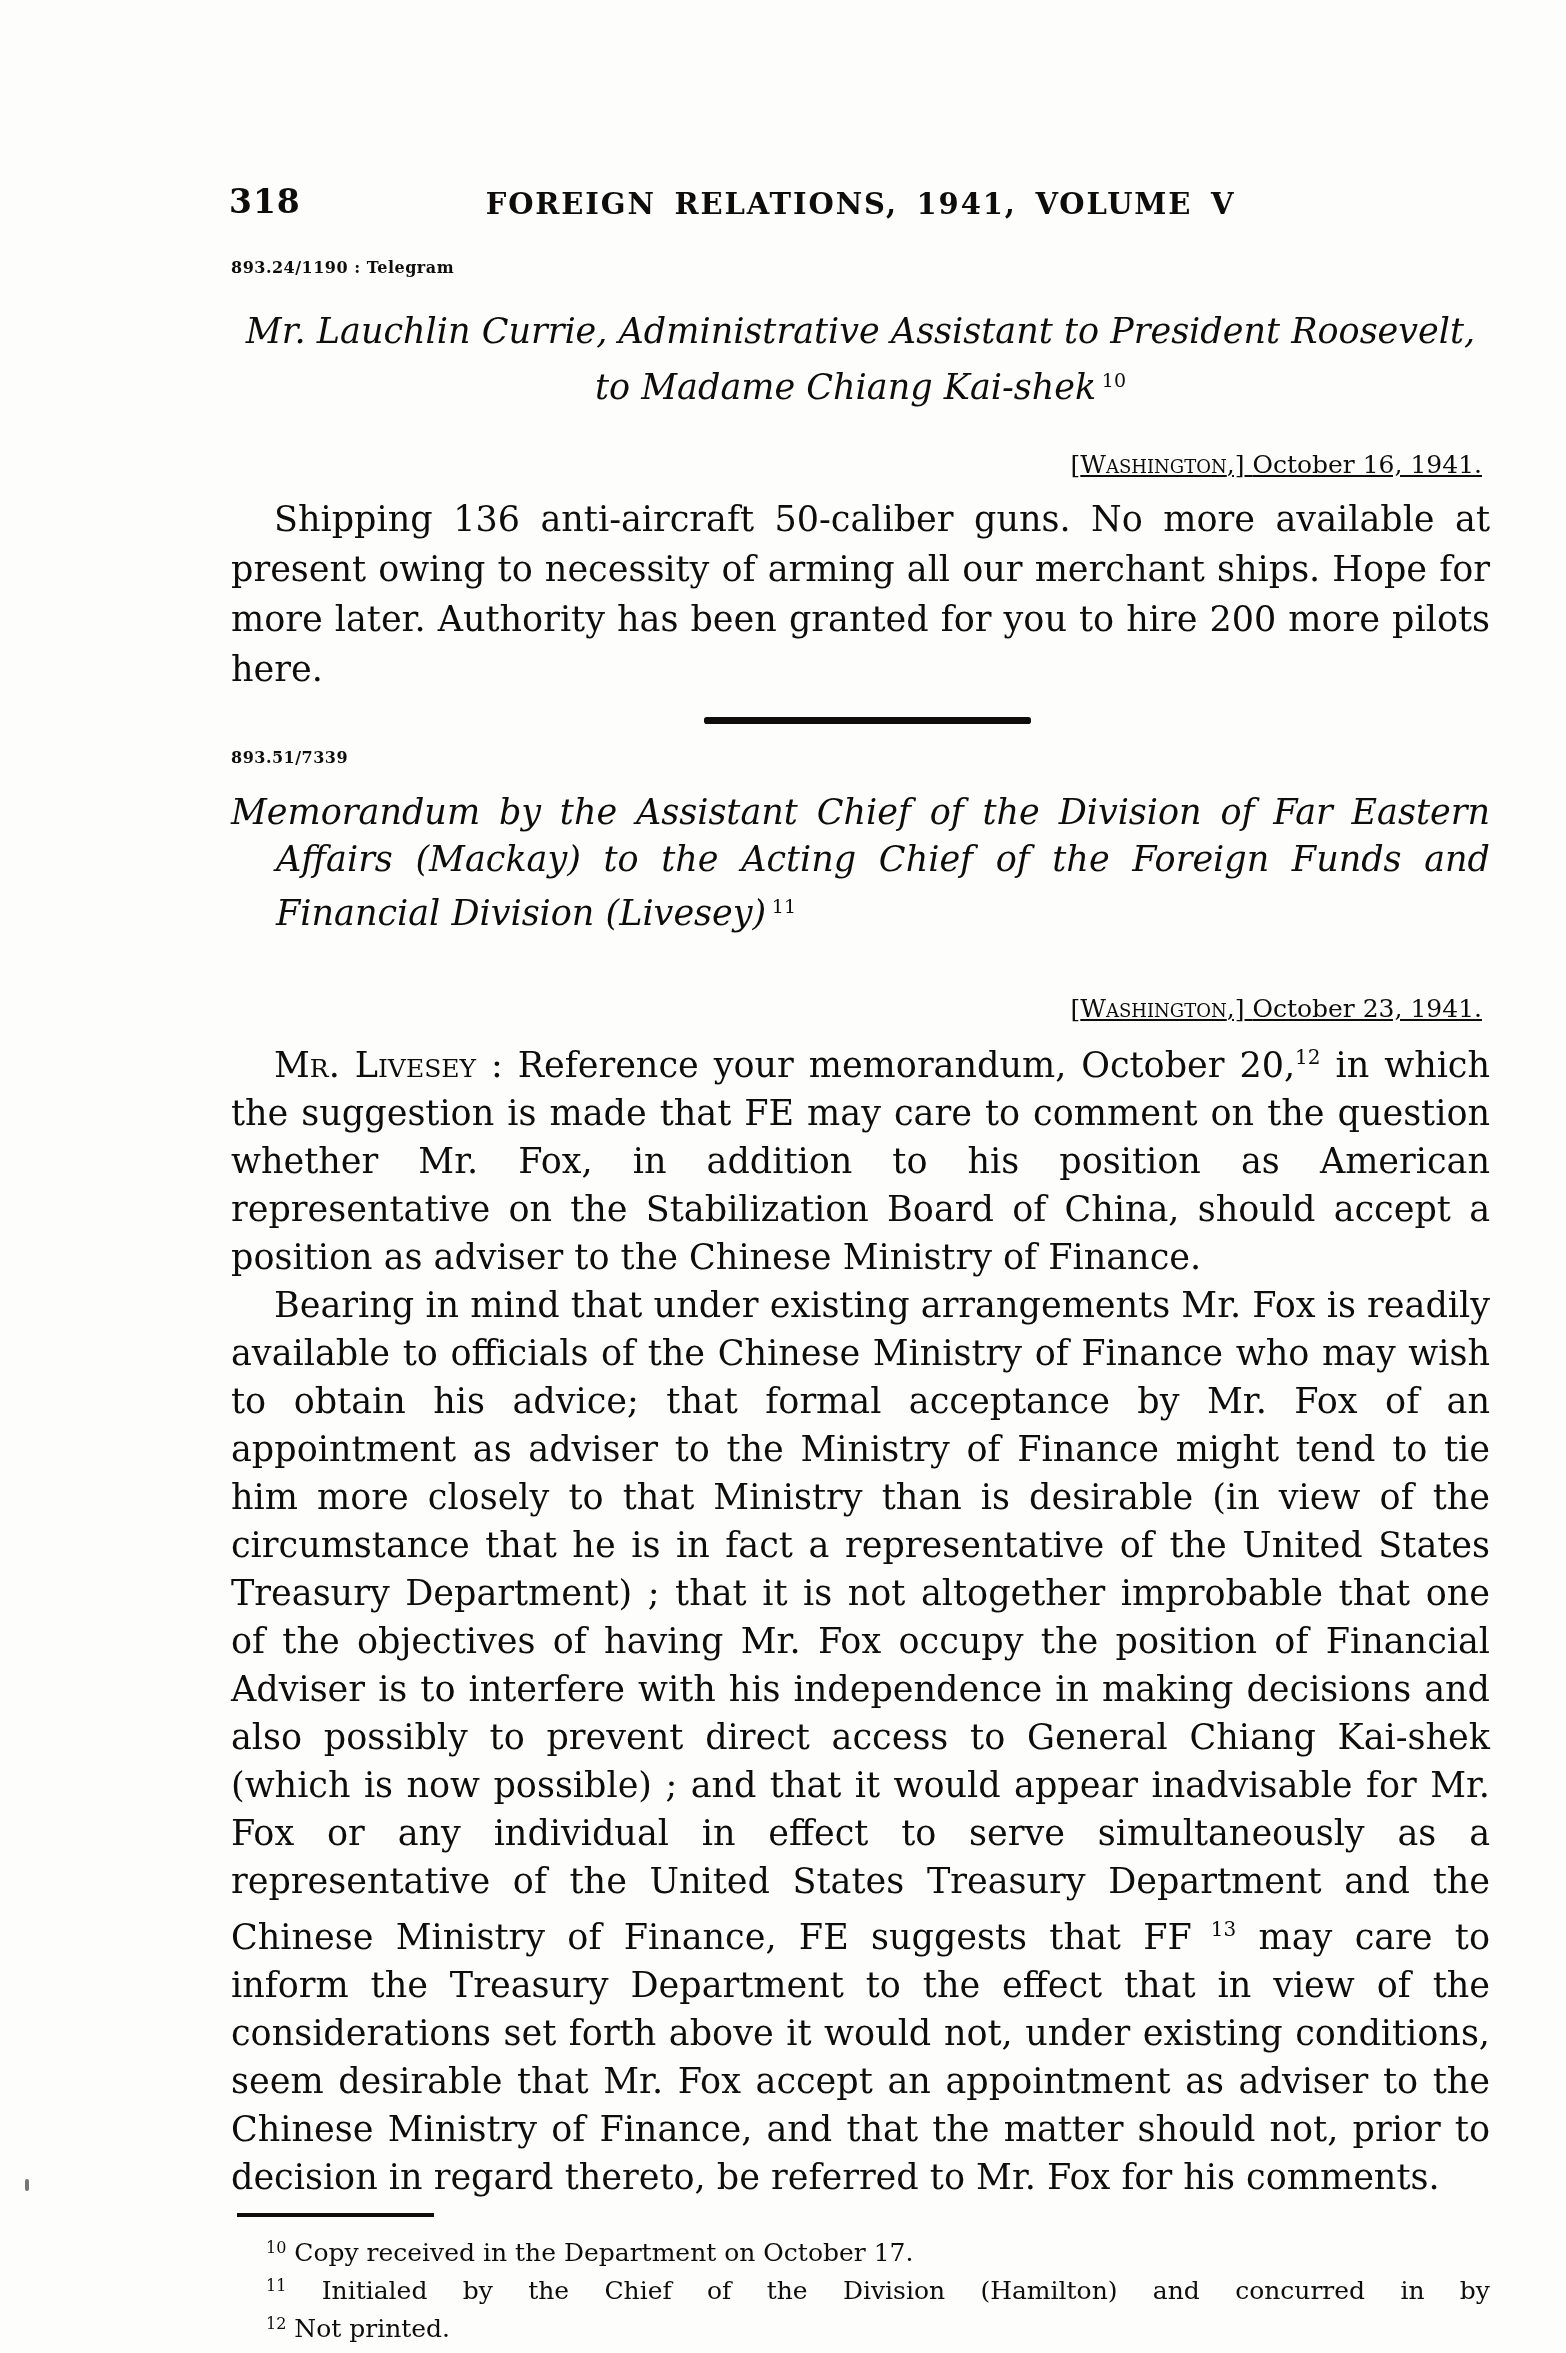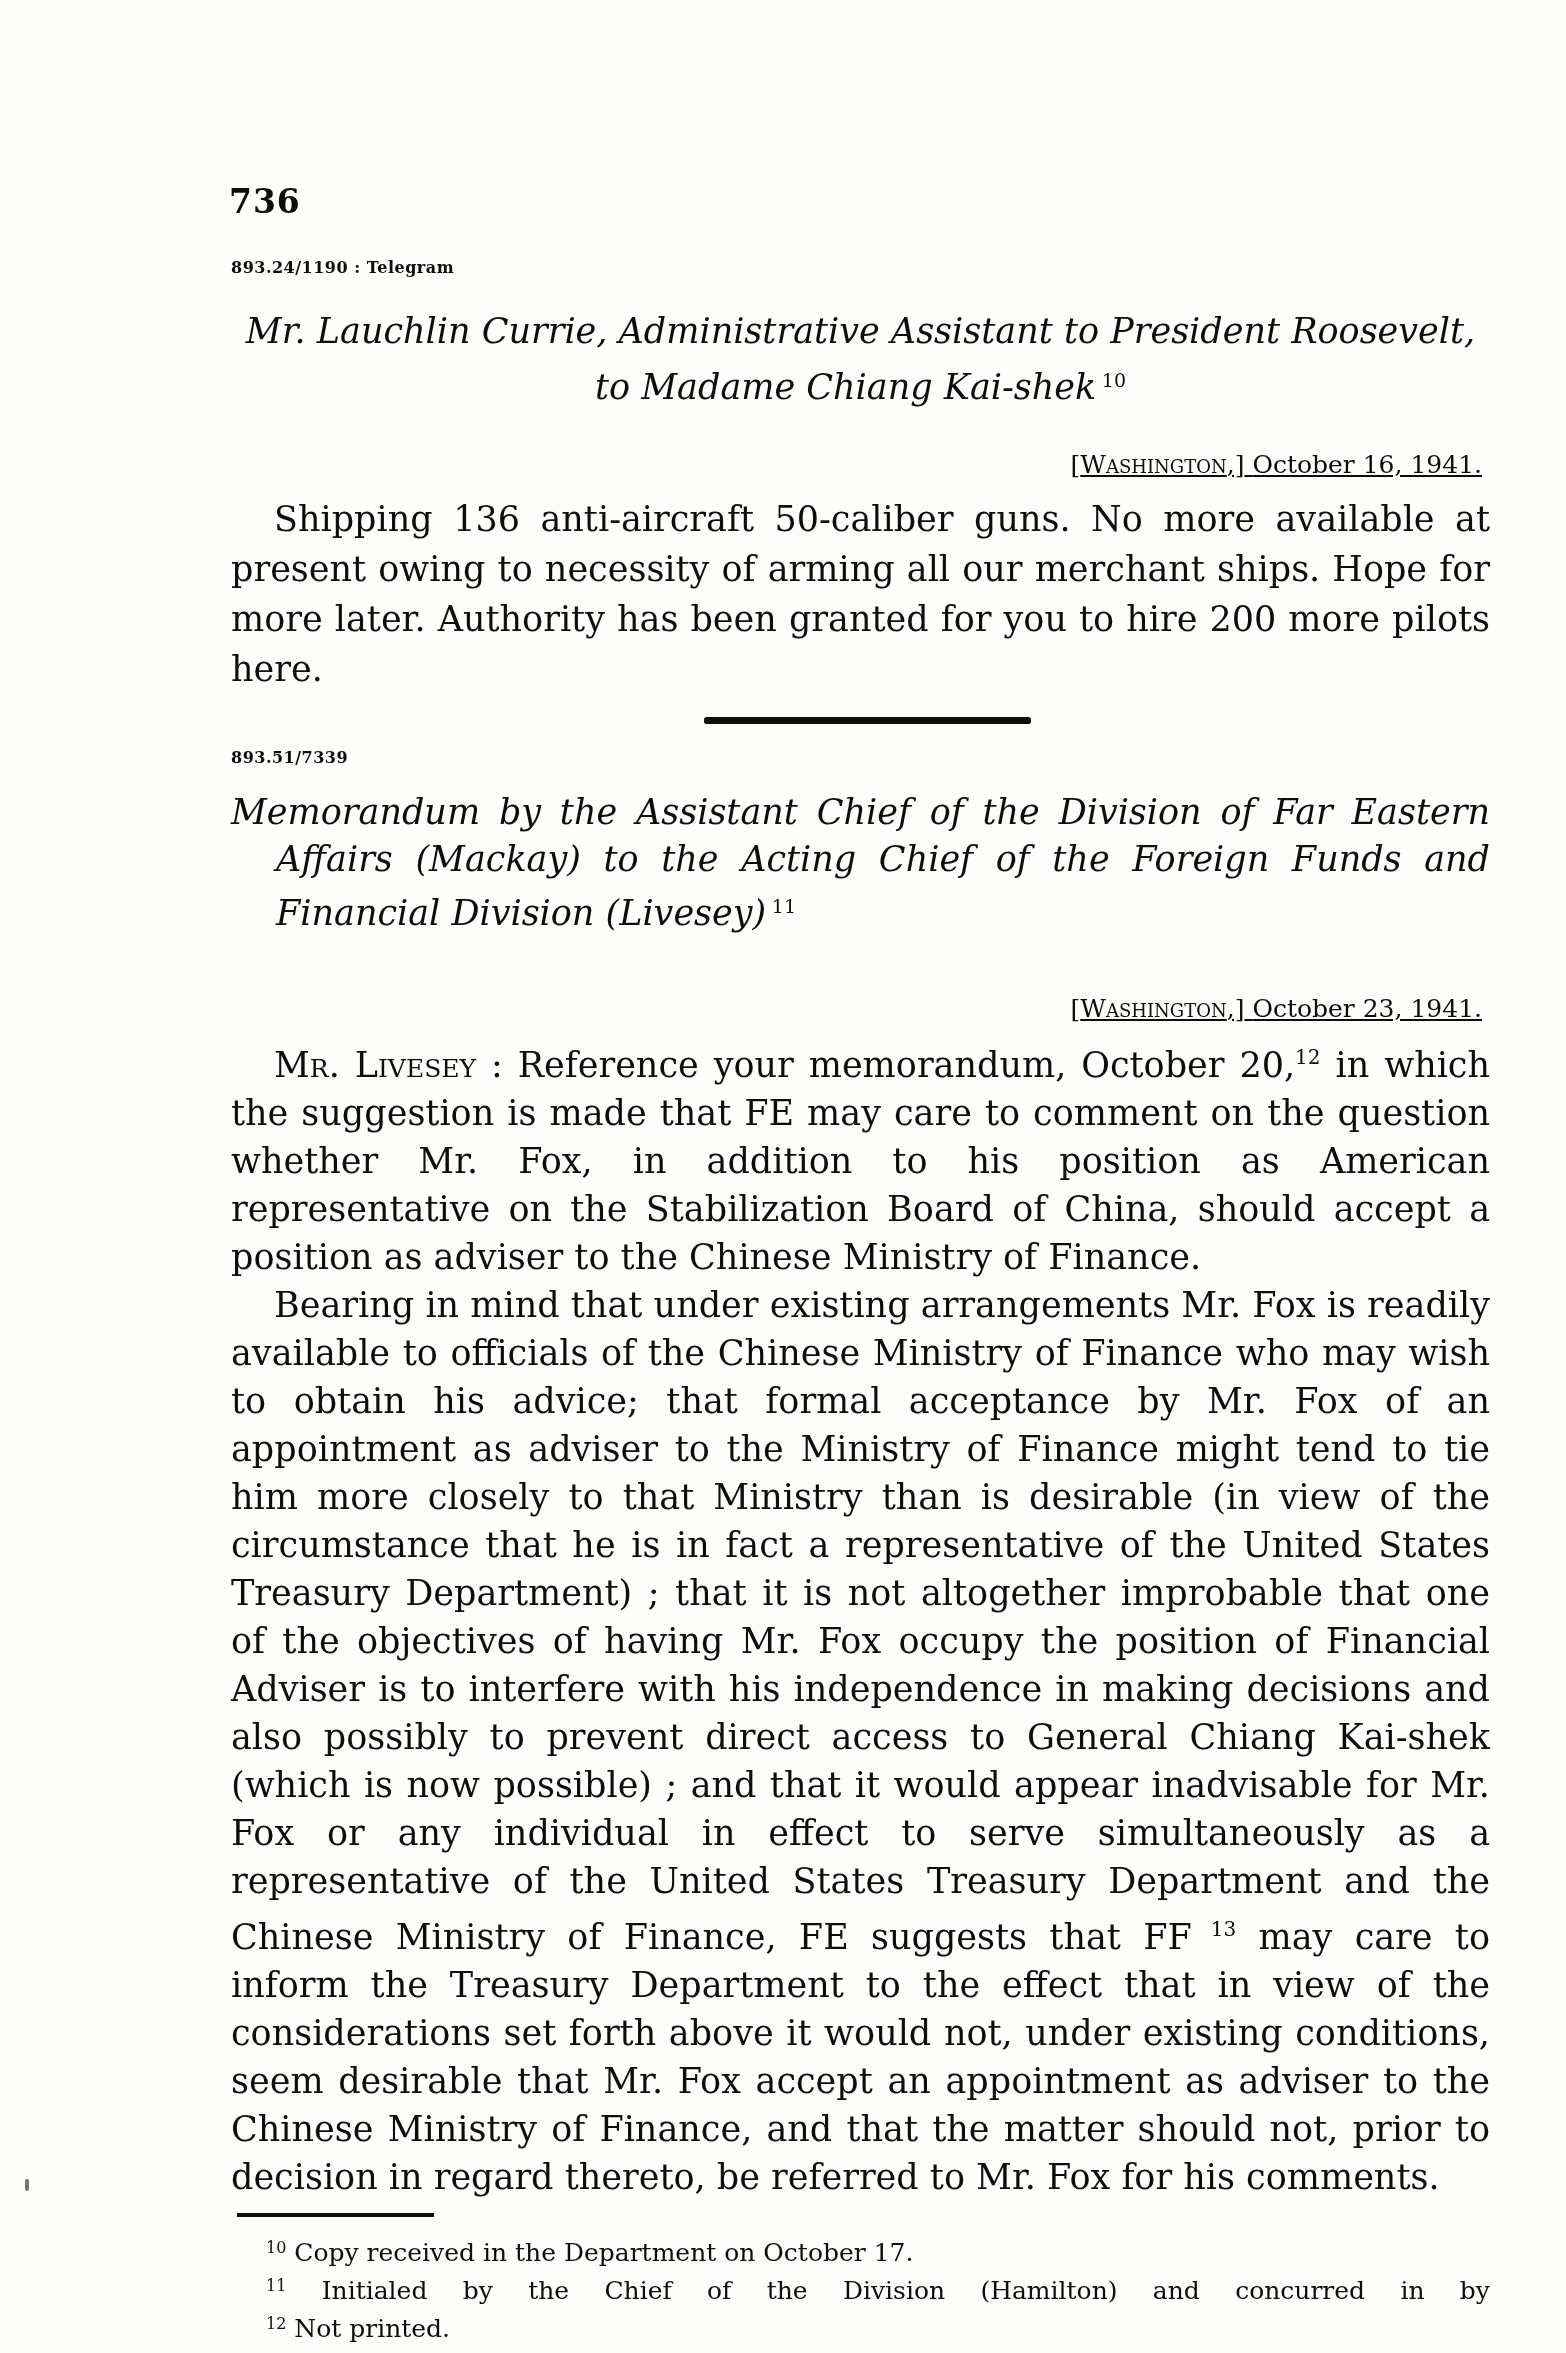--- a/index.html
+++ b/index.html
@@ -56,21 +56,22 @@
   .fn-ref-lead { font-size:16px; vertical-align:8px; }
 
   .scan-artifact { left:24.5px; top:2179px; width:4.2px; height:12.2px; background:#3a3a38; border-radius:1.9px; opacity:.7; }
 </style>
 </head>
 <body>
 
 <div class="page">
   <div class="content">
 
-    <div class="abs page-number">736</div>
+    <div class="abs page-number">318</div>
+    <div class="abs running-title">FOREIGN RELATIONS, 1941, VOLUME V</div>
 
     <div class="abs docket docket-1">893.24/1190 : Telegram</div>
 
     <div class="abs doc-title tg-title">
       <div>Mr. Lauchlin Currie, Administrative Assistant to President Roosevelt,</div>
       <div><span>to Madame Chiang Kai-shek</span><sup class="title-ref">10</sup></div>
     </div>
 
     <div class="abs dateline dateline-1">
       <span>[</span><span class="sc">Washington</span><span>,]</span>

